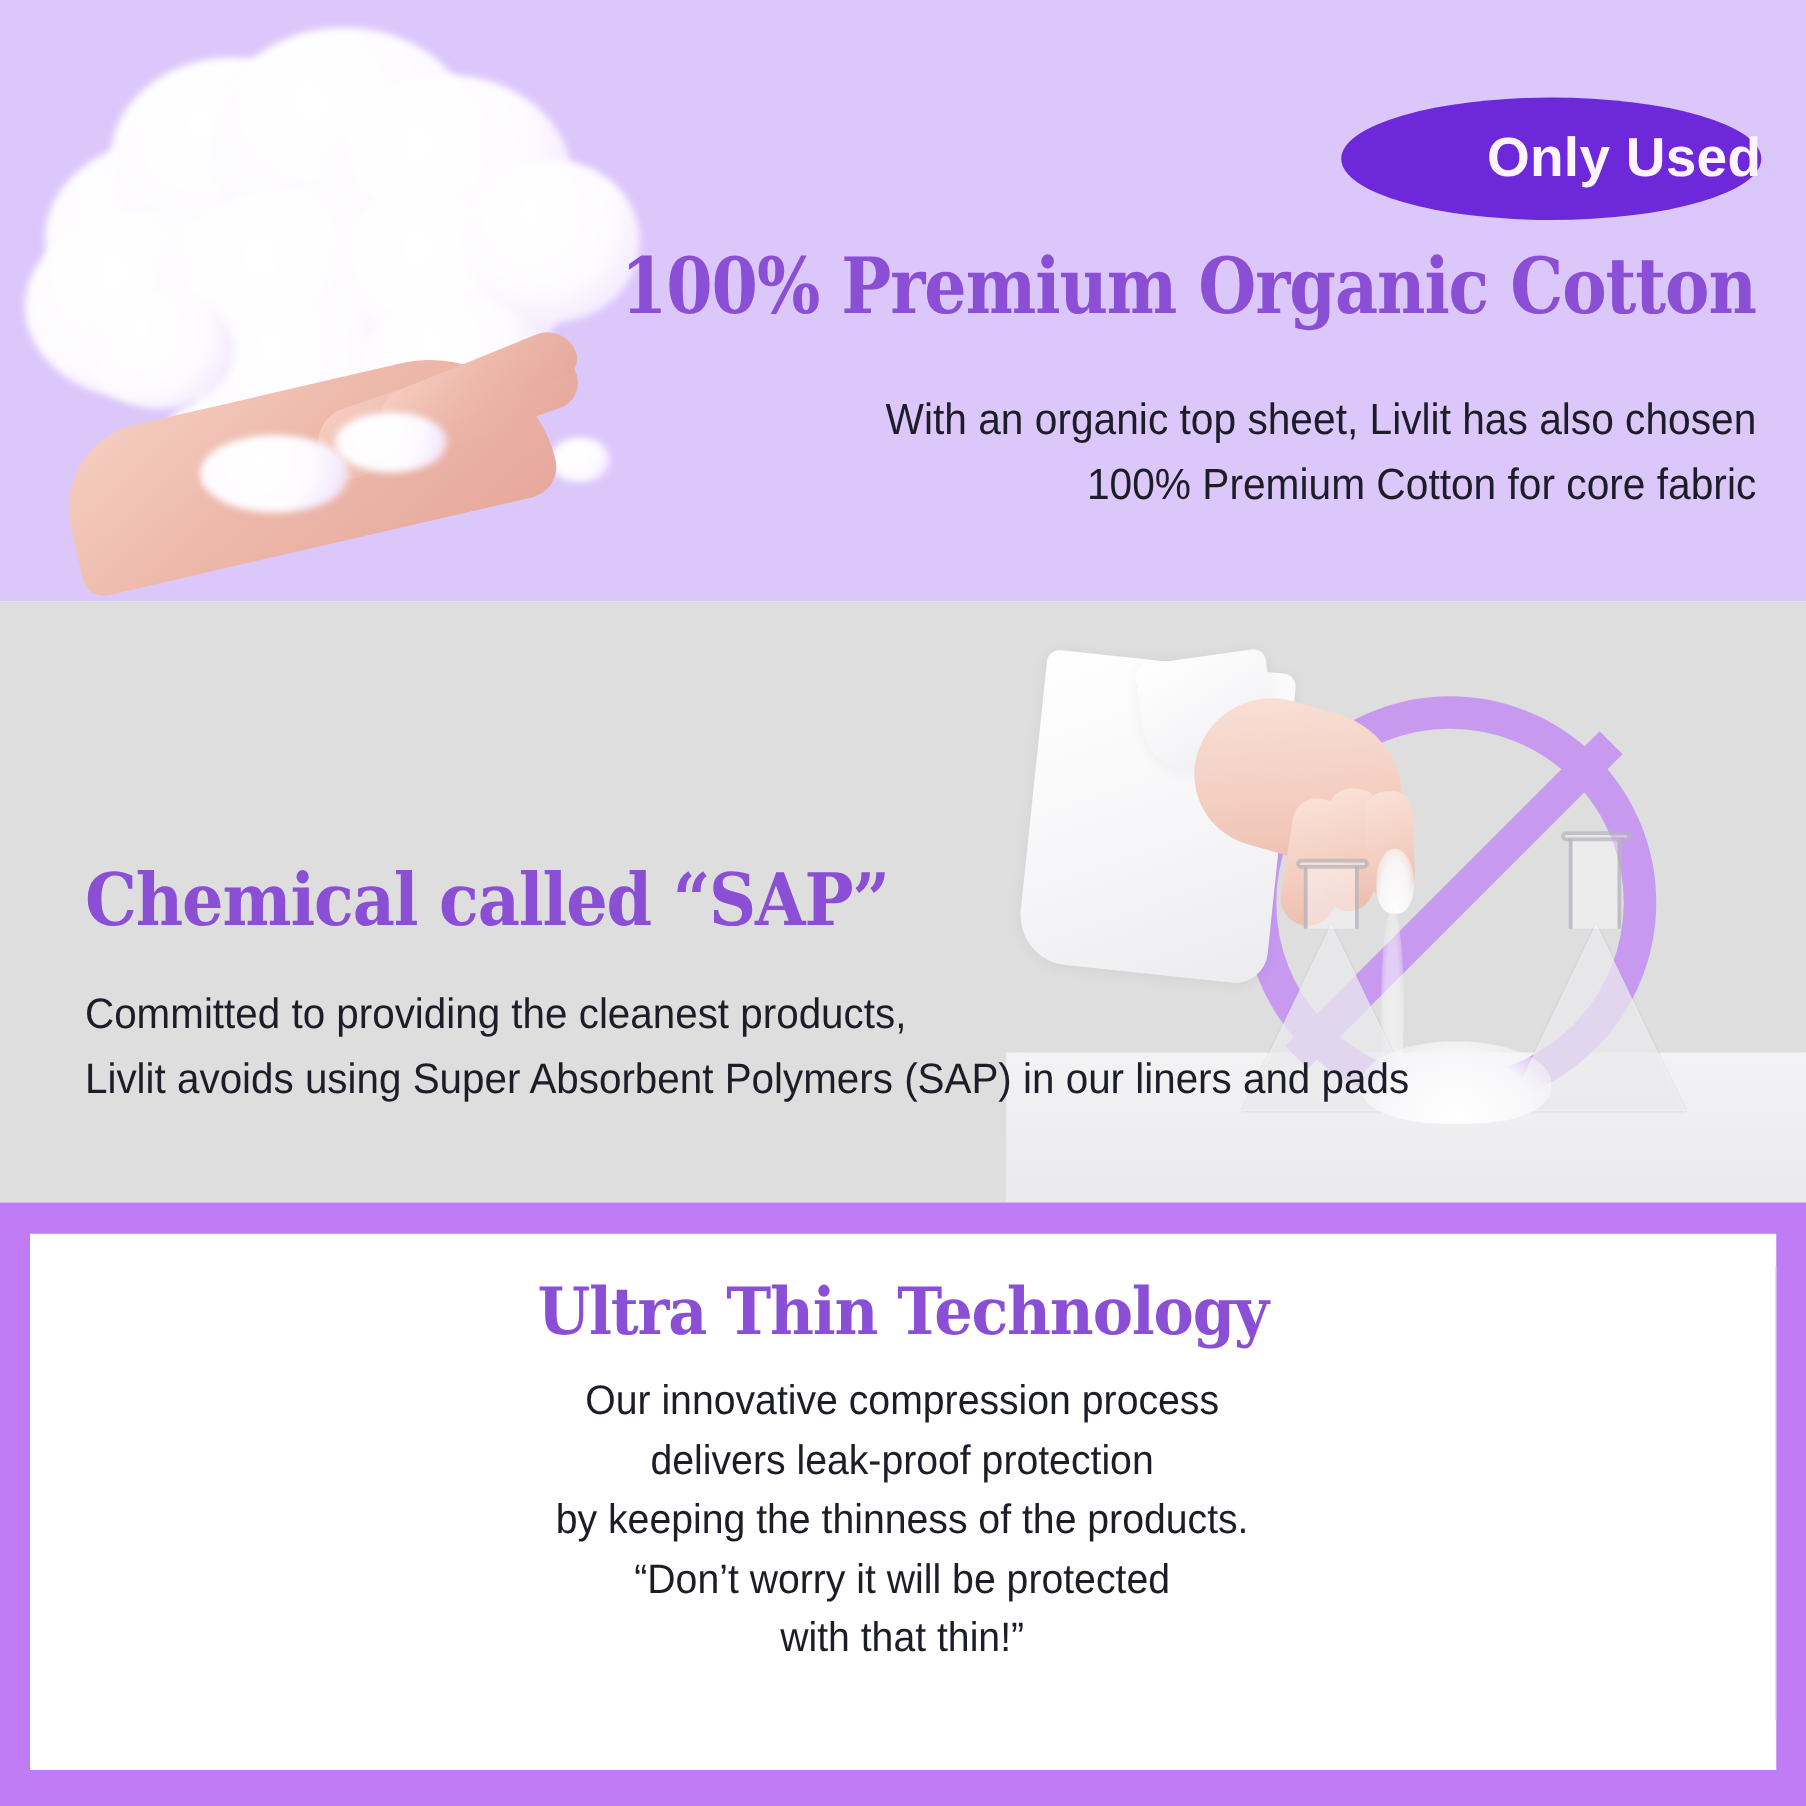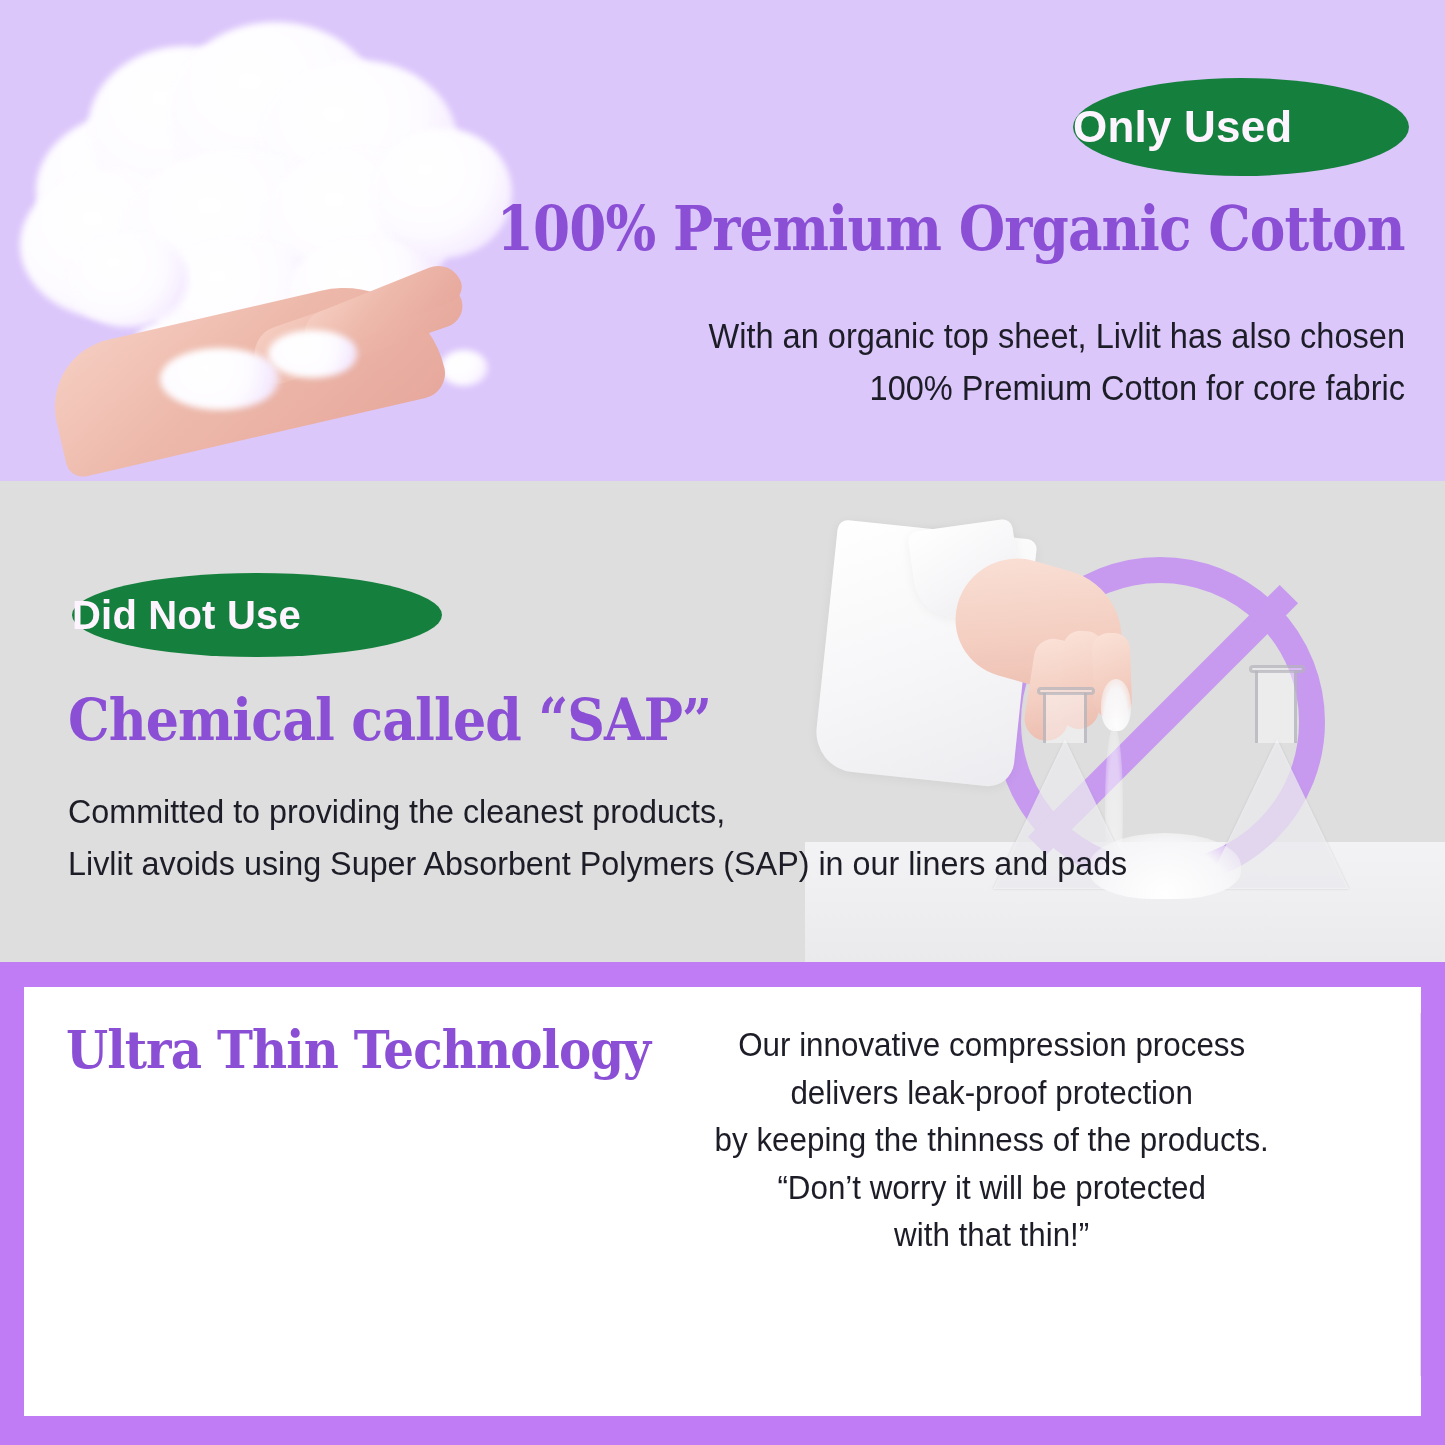--- a/index.html
+++ b/index.html
@@ -27,22 +27,22 @@
     background:radial-gradient(circle at 38% 32%, #ffffff 0%, #fdfbff 52%, #f4eaff 78%, rgba(244,234,255,0) 100%);
     filter:blur(3px);
   }
   .hand {
     position:absolute;
     background:linear-gradient(150deg,#f6cfc3 0%,#edb9ab 45%,#e7a89c 100%);
   }
 
   
   .pill {
-    display:inline-flex; align-items:center; justify-content:flex-start;
-    background:#15803d; color:#fdf4ff;
+    display:inline-flex; align-items:center; justify-content:flex-end;
+    background:#6d28d9; color:#fdf4ff;
     border-radius:50%/50%;
     font-weight:700;
     letter-spacing:.2px;
     line-height:1;
   }
   .pill-only {
     position:absolute; right:36px; top:78px;
     width:336px; height:98px; font-size:44px;
   }
   .pill-didnot {
@@ -156,21 +156,21 @@
   }
   .feature-card {
     position:relative;
     width:100%; height:100%;
     background:#ffffff;
     display:flex;
   }
   .feature-col {
     flex:1 1 0;
     padding:34px 20px 0 20px;
-    display:flex; flex-direction:row; gap:28px;
+    display:flex; flex-direction:column; align-items:center;
   }
   .feature-divider {
     width:1px; background:#e2e2e4;
     margin:26px 0 40px 0; flex:0 0 1px;
   }
   .feature-title {
     font-size:52px; line-height:1.1;
     margin-bottom:18px; white-space:nowrap;
     transform:scaleX(.93);
   }
@@ -258,23 +258,20 @@
 
       <div>
         <div class="flask-body" style="left:400px; top:258px;"></div>
         <div class="flask-neck" style="left:450px; top:190px; width:42px; height:72px;"></div>
         <div class="flask" style="left:444px; top:184px; width:56px; height:8px; border-radius:5px;"></div>
       </div>
 
       <div class="powder-pile" style="left:284px; top:352px; width:152px; height:66px;"></div>
     </div>
 
-    <div class="pill pill-didnot" style="top:92px; left:72px;">
-      <span>Did Not Use</span>
-    </div>
 
     <h2 class="serif-head sap-title" style="top:209px;">Chemical called “SAP”</h2>
 
     <div class="body-copy sap-desc" style="top:305px;">
       <div>Committed to providing the cleanest products,</div>
       <div>Livlit avoids using Super Absorbent Polymers (SAP) in our liners and pads</div>
     </div>
   </section>
 
   <section class="sec-features">

